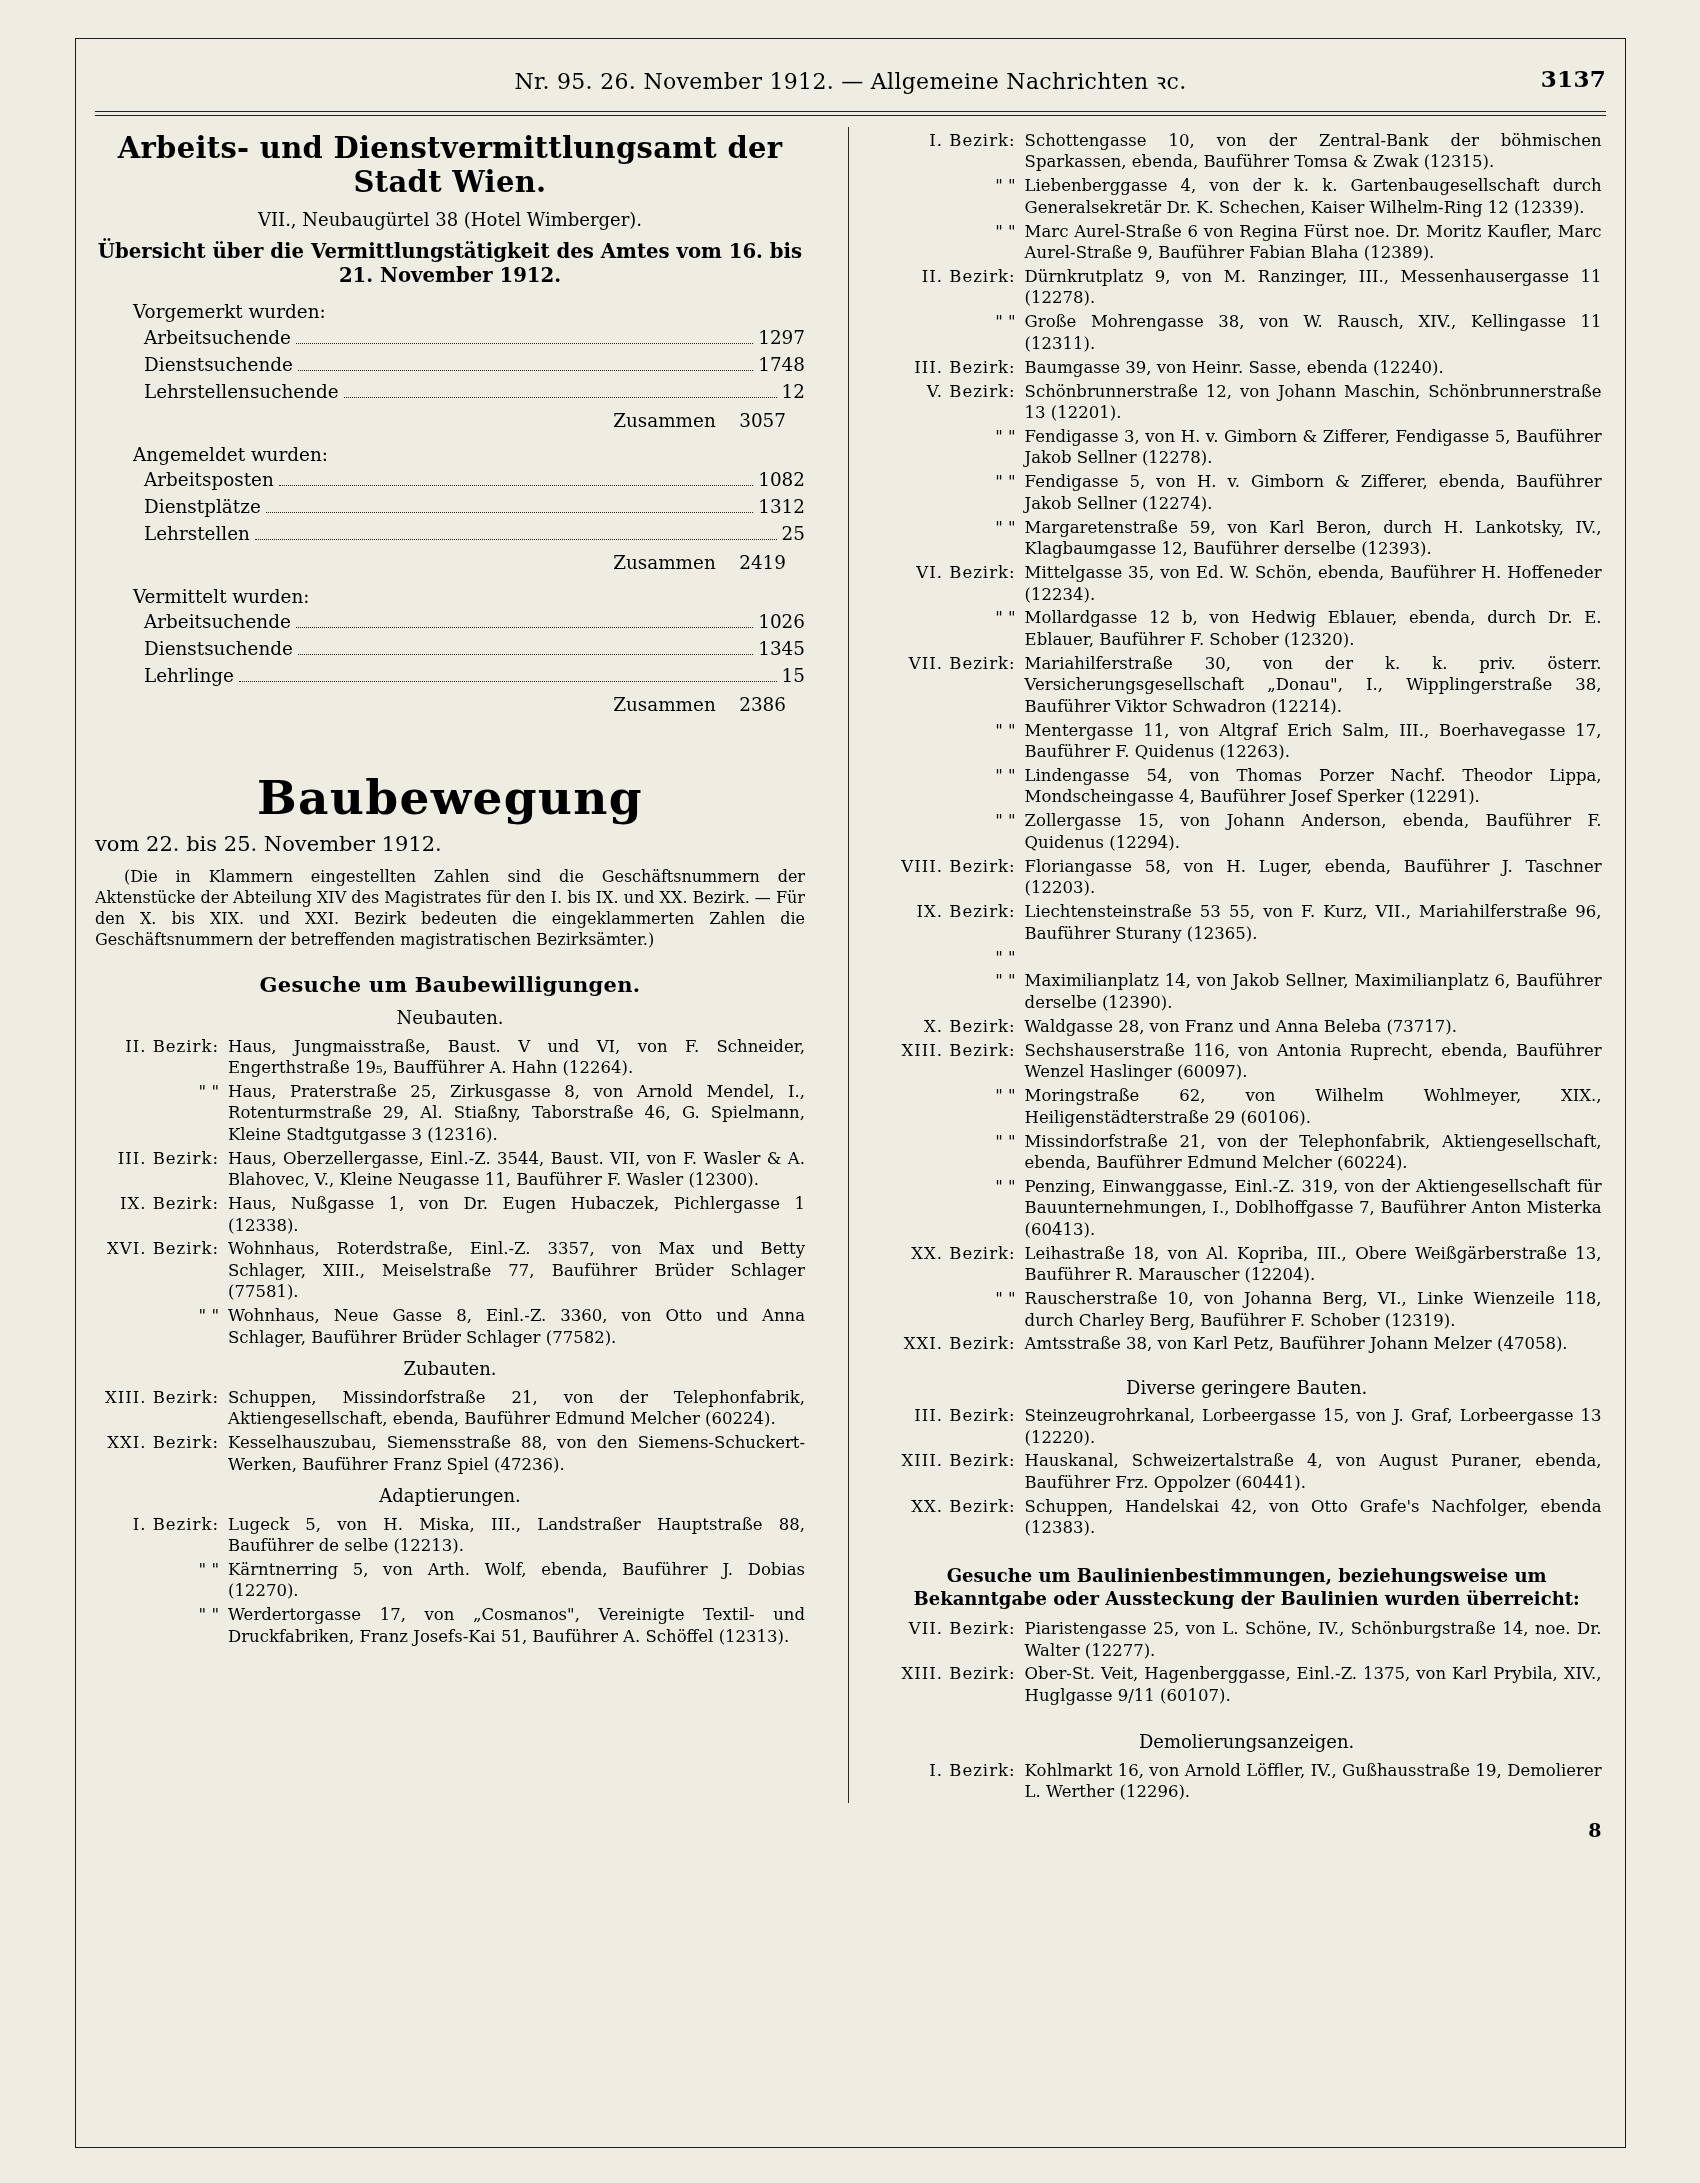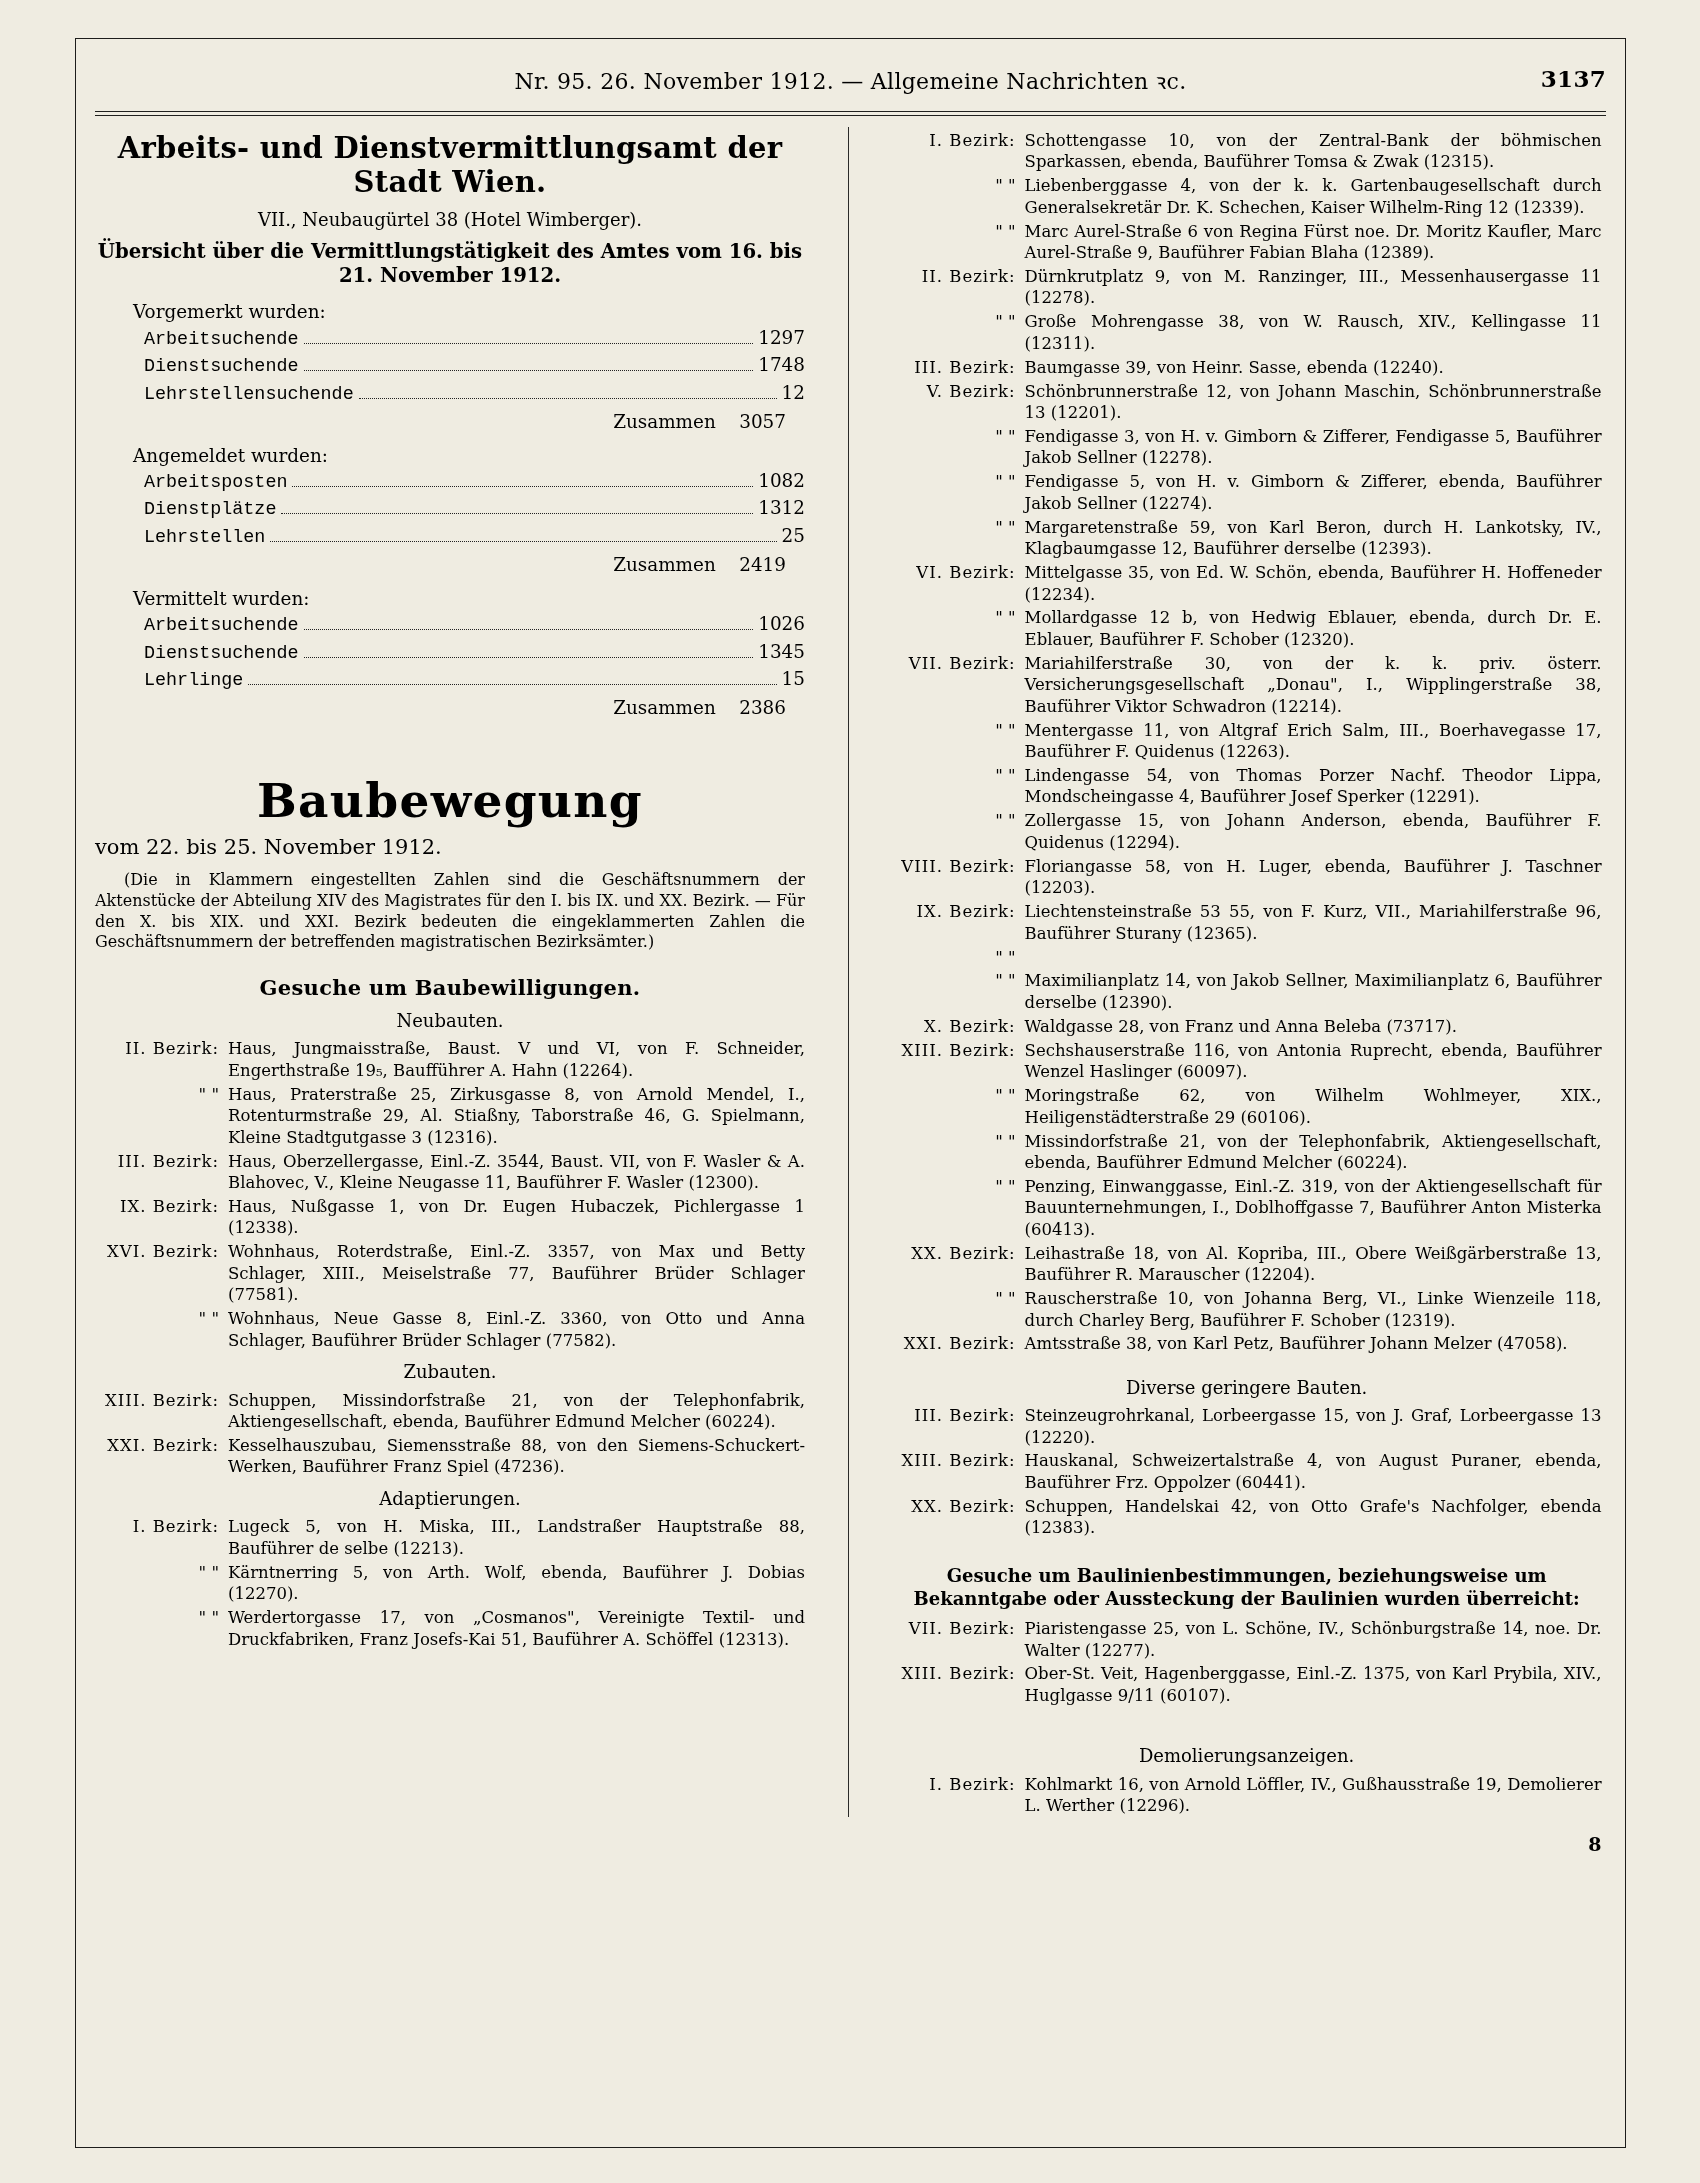--- a/index.html
+++ b/index.html
@@ -65,21 +65,21 @@
   .addr { text-align:center; font-size:18px; margin-top:9px; }
   .ueber {
     text-align:center; font-size:19.7px; font-weight:bold; line-height:1.25;
     margin-top:10px;
   }
   .sub { font-size:18.4px; margin-top:12.7px; padding-left:38px; }
   .tbl { margin-top:3.8px; font-size:18.4px; }
   .row {
     display:flex; align-items:baseline; padding-left:49px; margin-top:4.4px;
   }
-  .row .label { white-space:nowrap;font-family:Liberation Mono, monospace; }
+  .row .label { white-space:nowrap; }
   .row .dots {
     flex:1 1 auto; border-bottom:1.9px dotted #222; margin:0 5px 5.7px 5px;
     min-width:12.7px;
   }
   .row .num { white-space:nowrap; }
   .sumrow {
     text-align:right; font-size:18.4px; margin-top:6.3px; padding-right:19px;
   }
   h2.bau {
     text-align:center; font-size:47px; font-weight:bold; letter-spacing:1.3px;
@@ -413,21 +413,21 @@
           <div class="entry">
             <span class="dist">VII. Bezirk:</span>
             <span class="txt">Piaristengasse 25, von L. Schöne, IV., Schönburgstraße 14, noe. Dr. Walter (12277).</span>
           </div>
           <div class="entry">
             <span class="dist">XIII. Bezirk:</span>
             <span class="txt">Ober-St. Veit, Hagenberggasse, Einl.-Z. 1375, von Karl Prybila, XIV., Huglgasse 9/11 (60107).</span>
           </div>
         </div>
 
-        <h4 class="sub2" style="margin-top:39px">Demolierungsanzeigen.</h4>
+        <h4 class="sub2" style="margin-top:25px">Demolierungsanzeigen.</h4>
         <div class="entries">
           <div class="entry">
             <span class="dist">I. Bezirk:</span>
             <span class="txt">Kohlmarkt 16, von Arnold Löffler, IV., Gußhausstraße 19, Demolierer L. Werther (12296).</span>
           </div>
         </div>
 
         <div class="pagenum">8</div>
       </div>
 

